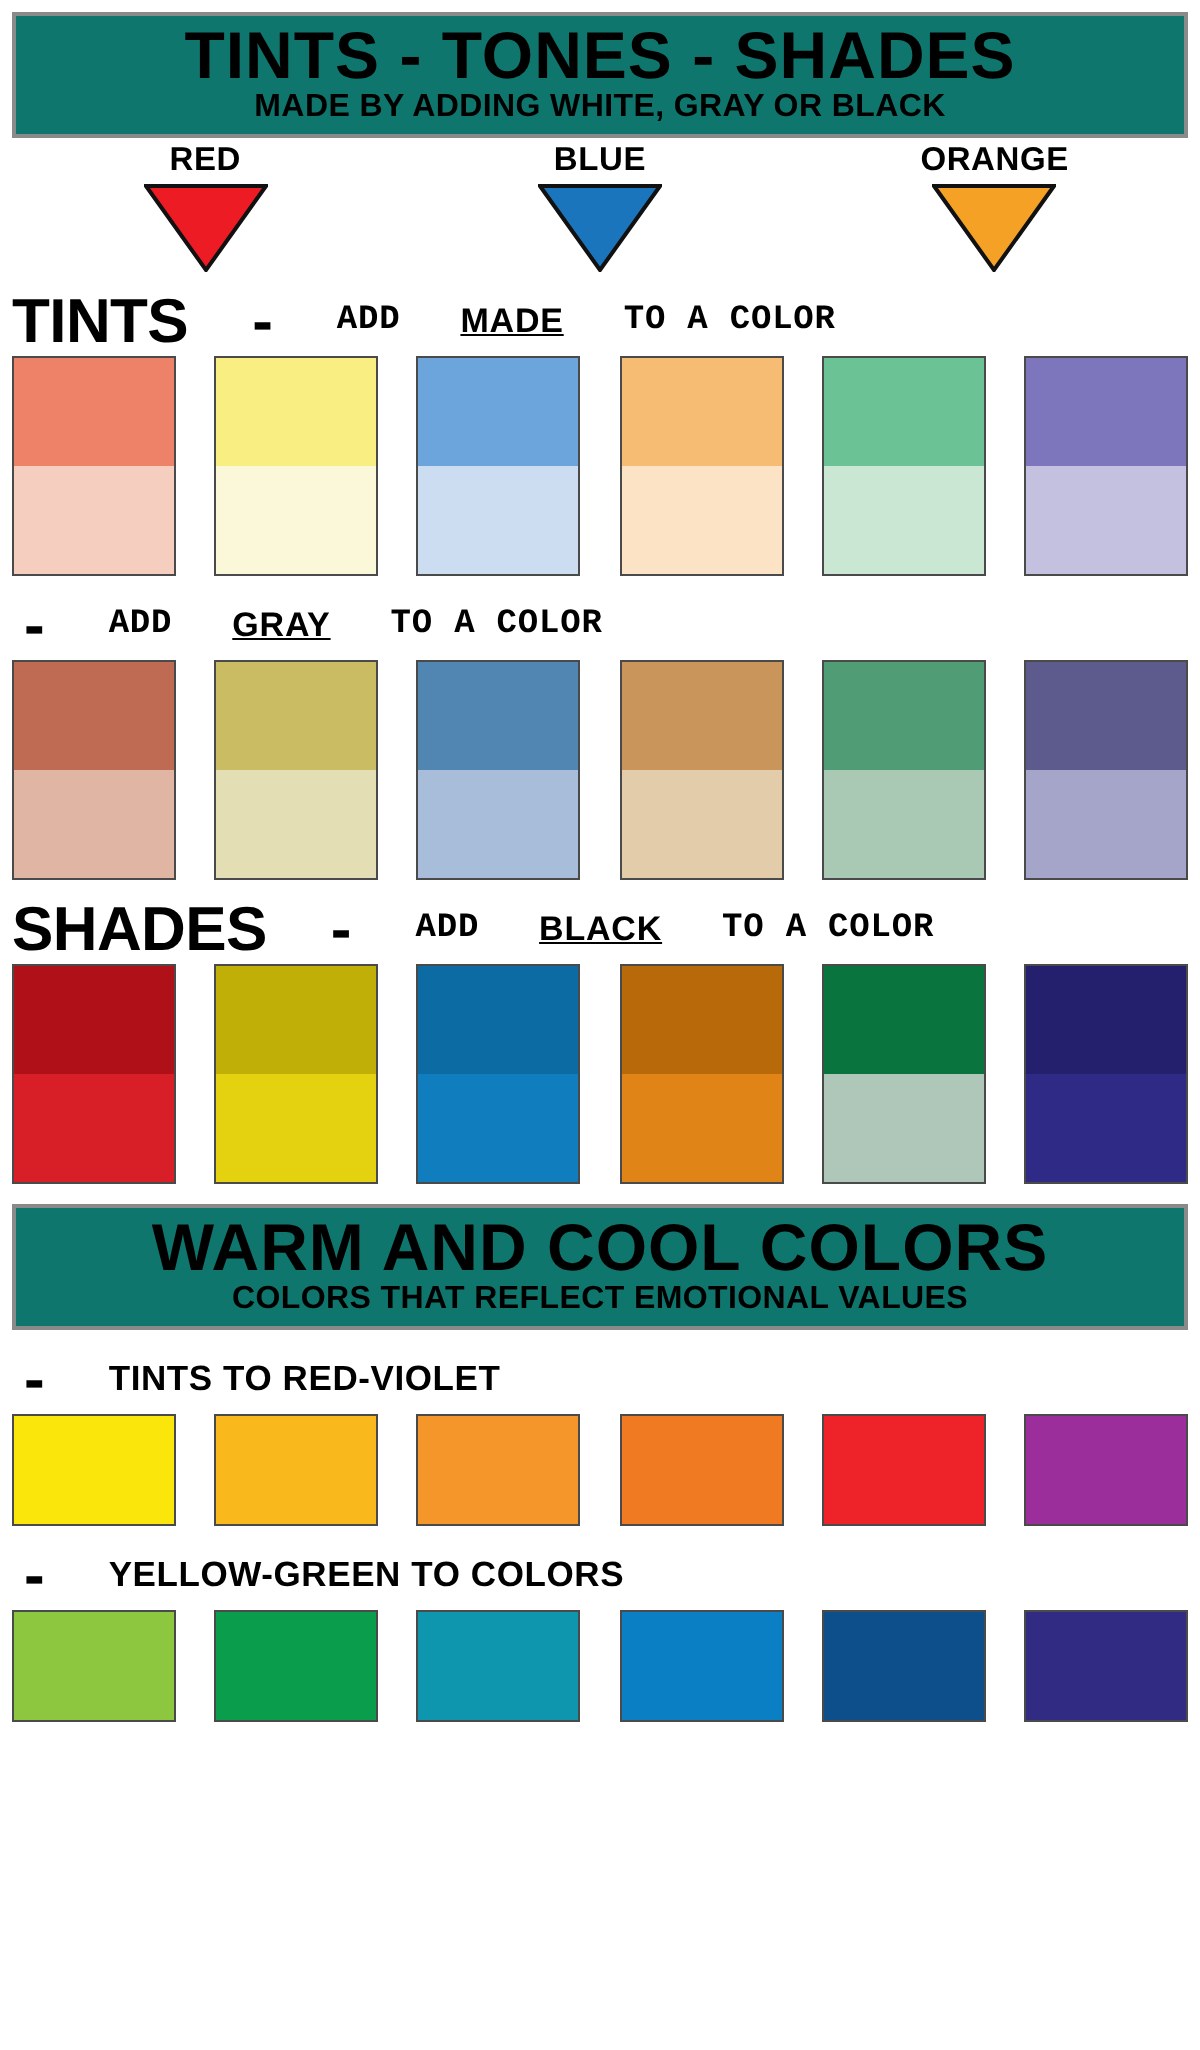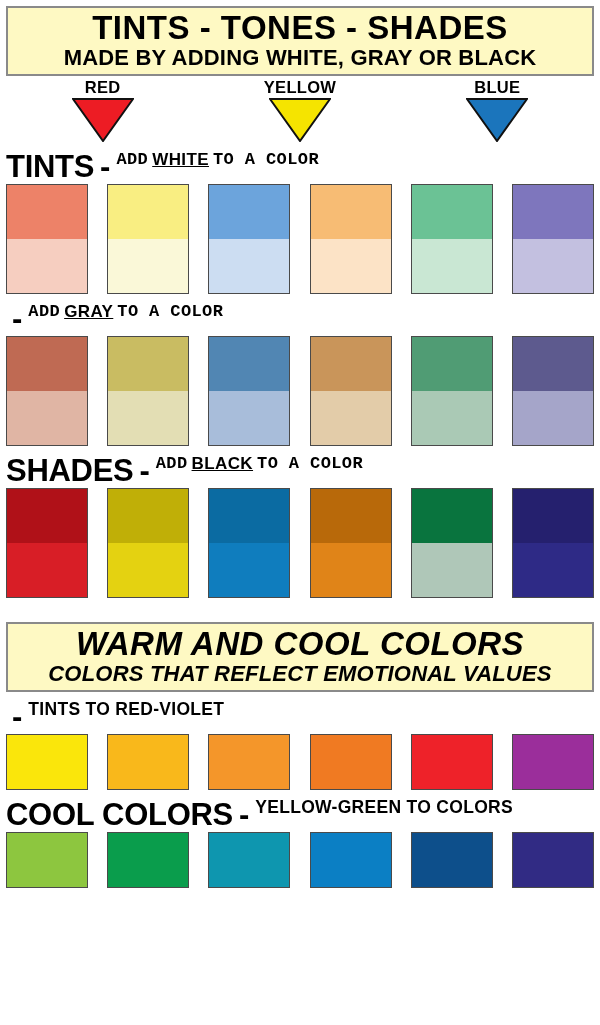--- a/index.html
+++ b/index.html
@@ -13,33 +13,33 @@
     font-family: "Liberation Sans", sans-serif;
     color: #000000;
     overflow: hidden;
     position: relative;
   }
 
   
   .banner {
     margin: 6px 6px 0 6px;
     border: 2px solid #8a8a8a;
-    background: #fef9c3;
+    background: #0f766e;
     text-align: center;
     padding: 3px 0 5px 0;
   }
   .banner-title {
     font-size: 33px;
     font-weight: bold;
     letter-spacing: 0.5px;
     line-height: 1.02;
     white-space: nowrap;
   }
   .banner-sub {
-    font-size: 22px;
+    font-size: 16px;
     font-weight: bold;
     letter-spacing: 0.2px;
     line-height: 1.05;
     margin-top: 1px;
     white-space: nowrap;
   }
 
   
   .tri-row {
     display: flex;
@@ -59,22 +59,23 @@
   }
   .tri-wrap {
     display: flex;
     justify-content: center;
   }
   .tri-svg { display: block; }
 
   
   .section-head {
     display: flex;
-    align-items: flex-start;
+    align-items: center;
     margin: 9px 0 2px 6px;
+    gap: 26px;
   }
   .sh-main {
     font-size: 31px;
     font-weight: bold;
     line-height: 1;
     letter-spacing: -0.3px;
   }
   .sh-dash {
     font-size: 31px;
     font-weight: bold;
@@ -139,43 +140,43 @@
 <div class="tri-row" id="tri-row">
     <div class="tri-cell">
       <div class="tri-label">RED</div>
       <div class="tri-wrap">
         <svg class="tri-svg" width="62" height="45" viewBox="0 0 62 45">
           <polygon points="1,2 61,2 31,44" fill="#ED1C24" stroke="#111111" stroke-width="2"></polygon>
         </svg>
       </div>
     </div>
     <div class="tri-cell">
-      <div class="tri-label">YELLOW</div>
-      <div class="tri-wrap">
-        <svg class="tri-svg" width="62" height="45" viewBox="0 0 62 45">
-          <polygon points="1,2 61,2 31,44" fill="#F5E400" stroke="#111111" stroke-width="2"></polygon>
-        </svg>
-      </div>
-    </div>
-    <div class="tri-cell">
       <div class="tri-label">BLUE</div>
       <div class="tri-wrap">
         <svg class="tri-svg" width="62" height="45" viewBox="0 0 62 45">
           <polygon points="1,2 61,2 31,44" fill="#1B75BC" stroke="#111111" stroke-width="2"></polygon>
         </svg>
       </div>
     </div>
+    <div class="tri-cell">
+      <div class="tri-label">ORANGE</div>
+      <div class="tri-wrap">
+        <svg class="tri-svg" width="62" height="45" viewBox="0 0 62 45">
+          <polygon points="1,2 61,2 31,44" fill="#F4A126" stroke="#111111" stroke-width="2"></polygon>
+        </svg>
+      </div>
+    </div>
   </div>
 
 <div id="sections-container">
     <div class="section-head">
       <span class="sh-main">TINTS</span>
       <span class="sh-dash">-</span>
       <span class="sh-pre">ADD</span>
-      <span class="sh-em">WHITE</span>
+      <span class="sh-em">MADE</span>
       <span class="sh-post">TO A COLOR</span>
     </div>
     <div class="swatch-row">
       <div class="swatch tall">
         <div class="band top" style="background: rgb(237, 130, 104);"></div>
         <div class="band bottom" style="background: rgb(246, 206, 192);"></div>
       </div>
       <div class="swatch tall">
         <div class="band top" style="background: rgb(249, 238, 130);"></div>
         <div class="band bottom" style="background: rgb(250, 248, 216);"></div>
@@ -257,21 +258,21 @@
         <div class="band top" style="background: rgb(9, 116, 62);"></div>
         <div class="band bottom" style="background: rgb(175, 199, 184);"></div>
       </div>
       <div class="swatch tall">
         <div class="band top" style="background: rgb(37, 32, 110);"></div>
         <div class="band bottom" style="background: rgb(46, 42, 134);"></div>
       </div>
     </div>
   </div>
 
-<div class="banner" style="margin-top:24px;font-style:italic;">
+<div class="banner" style="margin-top:10px;">
   <div class="banner-title">WARM AND COOL COLORS</div>
   <div class="banner-sub">COLORS THAT REFLECT EMOTIONAL VALUES</div>
 </div>
 
 <div class="section-head">
   <span class="sh-dash">-</span>
   <span class="sh-sub">TINTS TO RED-VIOLET</span>
 </div>
 <div class="swatch-row" id="warm-row">
     <div class="swatch wide">
@@ -288,21 +289,20 @@
     </div>
     <div class="swatch wide">
       <div class="band full" style="background: rgb(238, 34, 41);"></div>
     </div>
     <div class="swatch wide">
       <div class="band full" style="background: rgb(155, 46, 155);"></div>
     </div>
   </div>
 
 <div class="section-head">
-  <span class="sh-main">COOL COLORS</span>
   <span class="sh-dash">-</span>
   <span class="sh-sub">YELLOW-GREEN TO COLORS</span>
 </div>
 <div class="swatch-row" id="cool-row">
     <div class="swatch wide">
       <div class="band full" style="background: rgb(141, 198, 63);"></div>
     </div>
     <div class="swatch wide">
       <div class="band full" style="background: rgb(10, 157, 76);"></div>
     </div>

